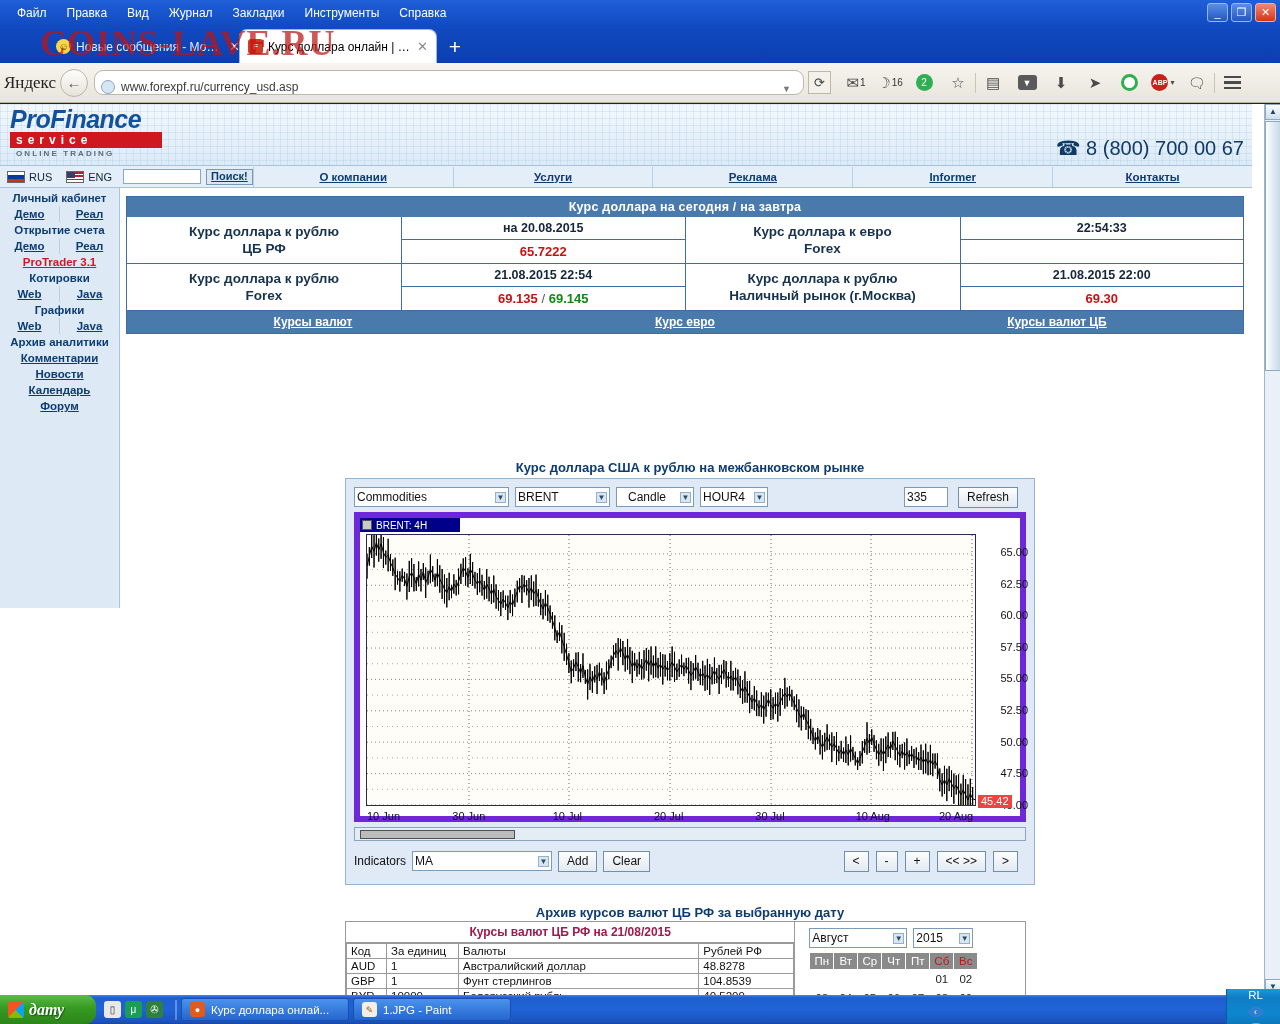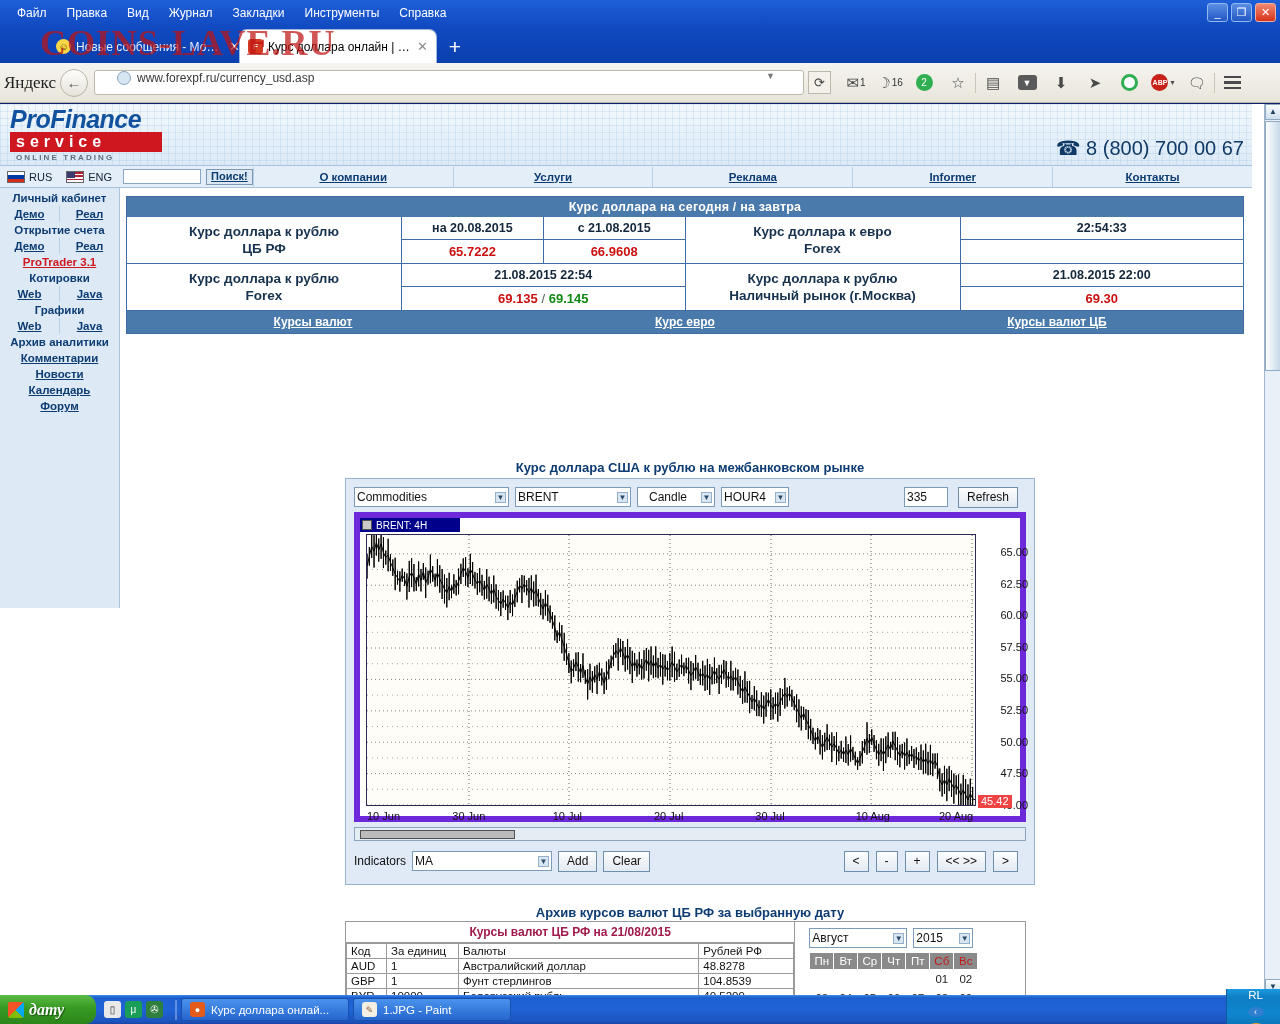--- a/index.html
+++ b/index.html
@@ -89,21 +89,21 @@
     font-size:17px; color:#202020;
   }
   #back-btn {
     width:28px; height:28px; border-radius:50%;
     border:1px solid #b9b5a8; background:linear-gradient(to bottom,#fdfdfc,#e6e3d9);
     display:flex; align-items:center; justify-content:center;
     font-size:15px; color:#5a5a5a; margin-right:6px;
   }
   #urlbar {
     flex:1; height:25px; background:#ffffff; border:1px solid #bcb8ac;
-    border-radius:3px; display:flex; align-items:flex-start; padding:0 22px;
+    border-radius:9px; display:flex; align-items:flex-end; padding:0 6px;
     margin-right:4px; max-width:710px;
   }
   #url-globe { width:14px; height:14px; border-radius:50%;
     border:1px solid #8ba4c0; background:#d7e6f3; margin-right:6px; flex:0 0 14px;}
   #url-text { font-size:12px; color:#3a3a3a; flex:1; }
   #url-drop { color:#777; font-size:9px; padding:0 6px;}
   #reload-btn { width:23px;height:23px;border:1px solid #bcb8ac;background:#f3f1ea;
     display:flex;align-items:center;justify-content:center;font-size:13px;color:#444;margin-right:8px;}
   #toolbar-icons { display:flex; align-items:center; gap:0px; }
   .tb-ico {
@@ -140,21 +140,21 @@
       linear-gradient(to bottom,#f2f8fd,#dceaf7);
     border-bottom:1px solid #a9c3dd;
   }
   #logo-block { position:absolute; left:10px; top:2px; width:160px; }
   #logo-pro {
     font-family:"Liberation Sans", sans-serif;
     font-size:25px; font-weight:bold; font-style:italic;
     color:#12519e; letter-spacing:-0.5px; line-height:26px;
   }
   #logo-service {
-    background:#cf1720; color:#ffffff; font-size:16px; font-weight:bold;
+    background:#cf1720; color:#ffffff; font-size:12px; font-weight:bold;
     letter-spacing:5px; padding:1px 4px 1px 6px; display:block; width:152px;
   }
   #logo-tag {
     font-size:8px; color:#5e6b79; letter-spacing:2.1px; font-weight:bold;
     padding-left:6px; margin-top:1px;
   }
   #phone {
     position:absolute; right:8px; top:32px;
     font-size:20px; color:#103a66; font-weight:normal; white-space:nowrap;
   }
@@ -561,24 +561,20 @@
         <div class="rr">
           <div class="rr-label">
             <span>Курс доллара к рублю</span>
             <span>ЦБ РФ</span>
           </div>
           <div class="rr-vals">
             <div class="rr-col">
               <div class="rr-date">на 20.08.2015</div>
               <div class="rr-num">65.7222</div>
             </div>
-            <div class="rr-col">
-              <div class="rr-date">с 21.08.2015</div>
-              <div class="rr-num">66.9608</div>
-            </div>
           </div>
         </div>
         <div class="rr">
           <div class="rr-label">
             <span>Курс доллара к рублю</span>
             <span>Forex</span>
           </div>
           <div class="rr-vals">
             <div class="rr-col">
               <div class="rr-date">21.08.2015 22:54</div>
@@ -630,21 +626,21 @@
   <div id="chart-box">
 
     <div id="chart-controls">
       <span class="sel-wrap">
         <select class="xp-select" style="width:155px;">
           <option>Commodities</option>
         </select>
         <span class="arrow">▼</span>
       </span>
       <span class="sel-wrap">
-        <select class="xp-select" style="width:116px;">
+        <select class="xp-select" style="width:95px;">
           <option>BRENT</option>
         </select>
         <span class="arrow">▼</span>
       </span>
       <span class="sel-wrap">
         <select class="xp-select" style="width:78px;text-align:center;">
           <option>Candle</option>
         </select>
         <span class="arrow">▼</span>
       </span>

